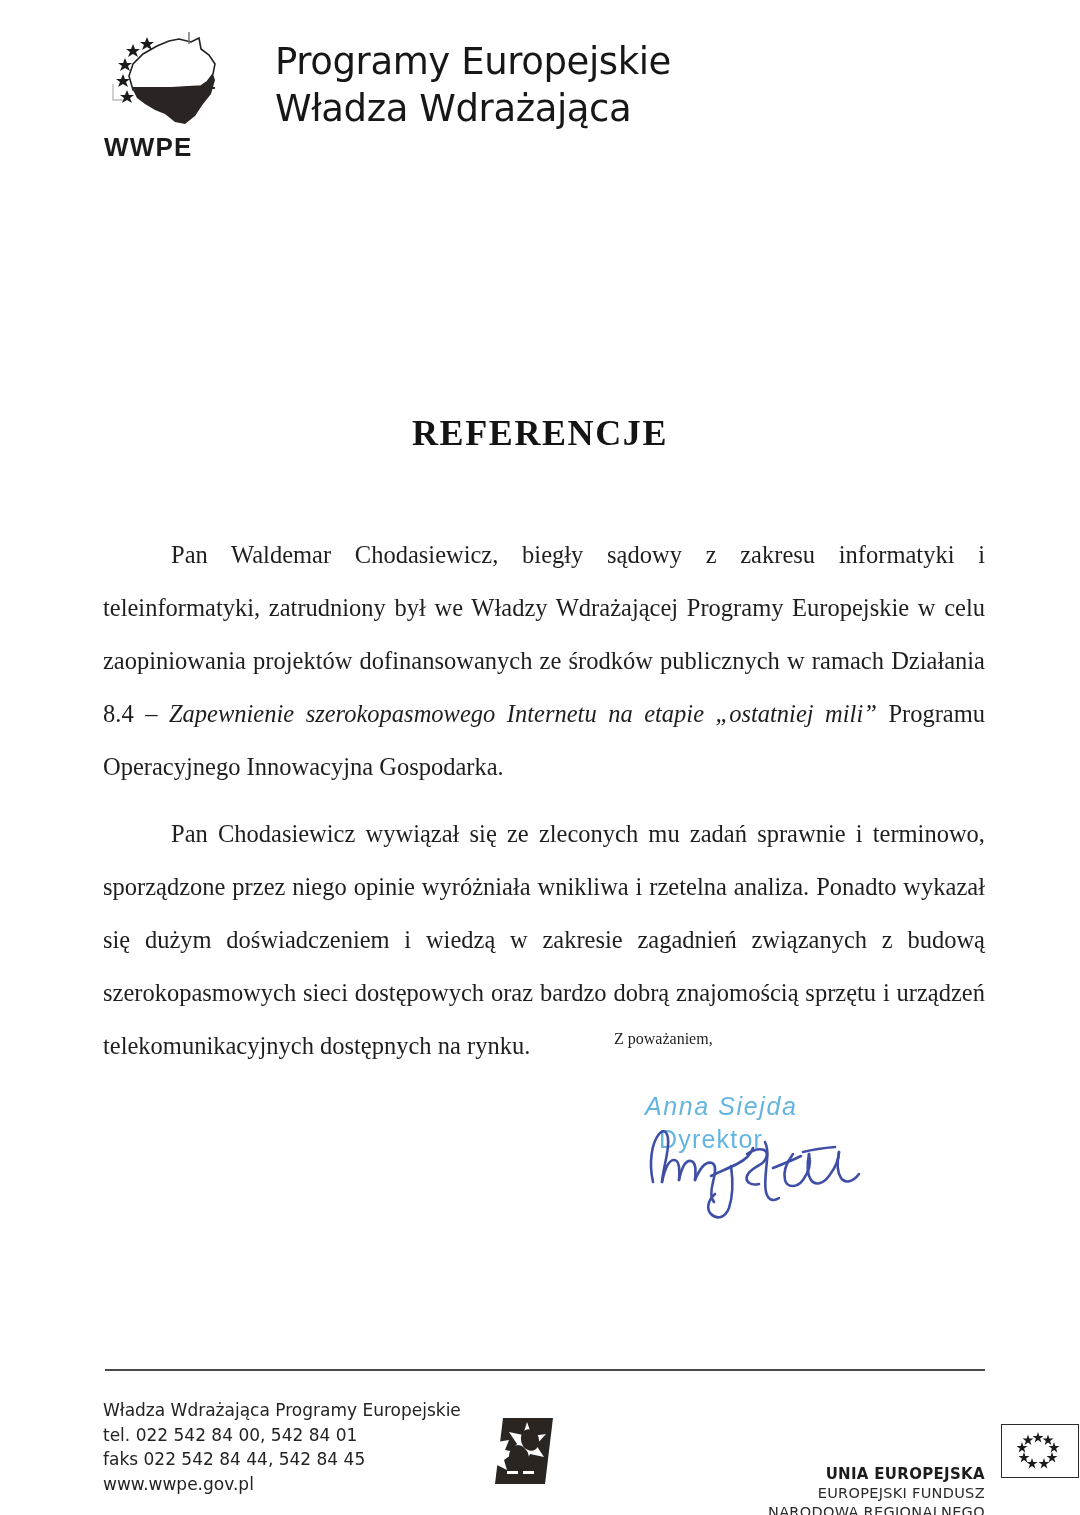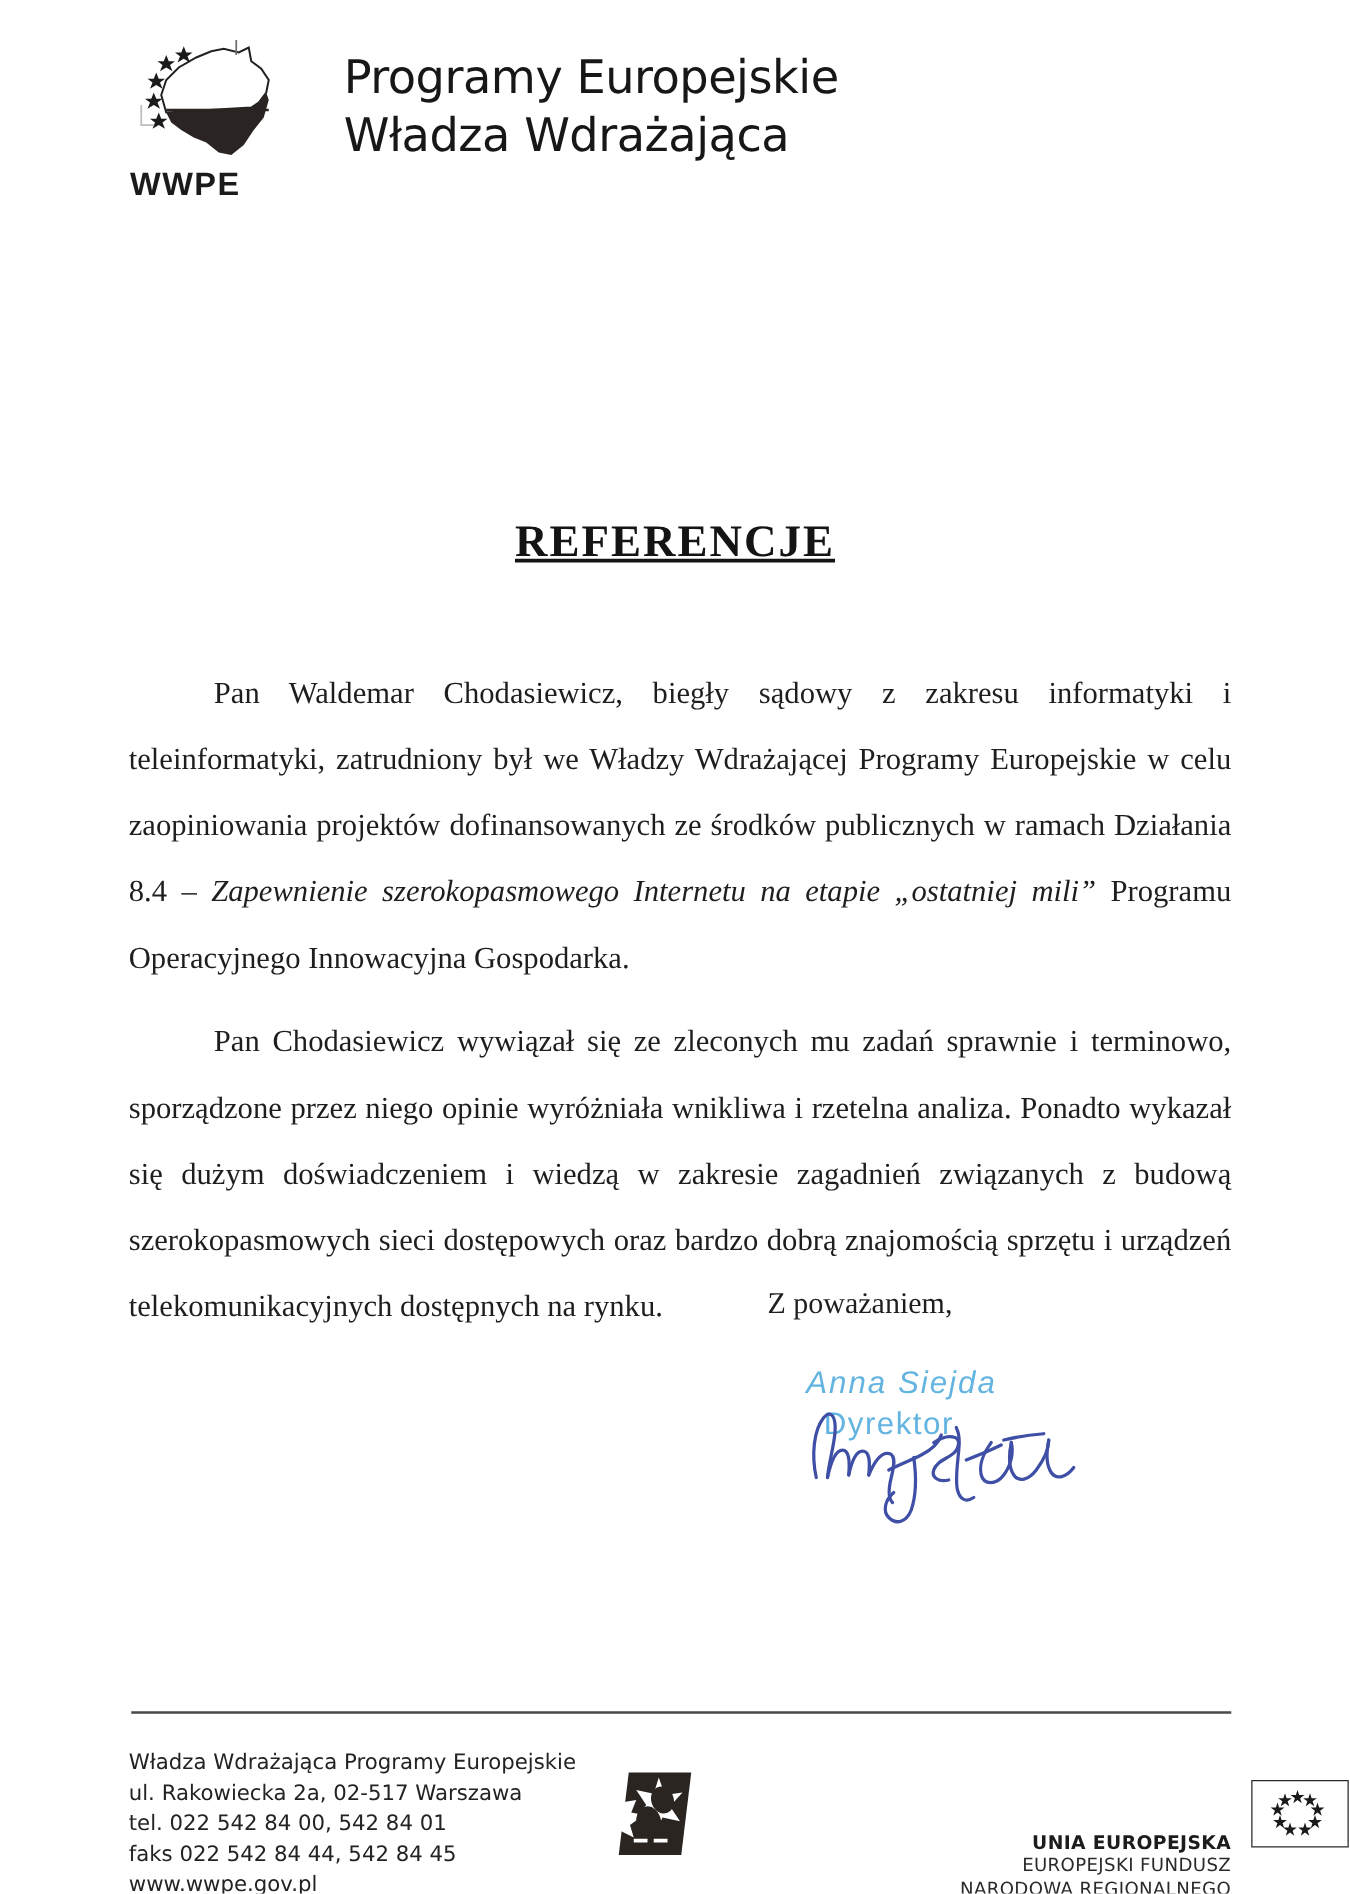--- a/index.html
+++ b/index.html
@@ -71,21 +71,20 @@
   .doc-title {
     position: absolute;
     left: 0;
     top: 412px;
     width: 1080px;
     text-align: center;
     font-size: 36px;
     font-weight: bold;
     letter-spacing: 1.6px;
     color: #141414;
-    text-decoration: underline;
   }
 
   
   .body-text {
     position: absolute;
     left: 103px;
     top: 528px;
     width: 882px;
   }
   .para {
@@ -98,21 +97,21 @@
     margin: 0 0 6px 0;
   }
   .para + .para { margin-top: 14px; }
   .para i { font-style: italic; margin-top: 36px; }
 
   
   .closing {
     position: absolute;
     left: 614px;
     top: 1030px;
-    font-size: 24px;
+    font-size: 16px;
     color: #1e1e1e;
   }
   .sign-block {
     position: absolute;
     left: 645px;
     top: 1092px;
     width: 320px;
     height: 120px;
   }
   .sign-printed {
@@ -294,21 +293,20 @@
           <path d="M124 60 C126 74 126 90 122 102 C118 112 110 114 104 108 C99 103 101 94 108 88"></path>
         </g>
       </svg>
     </div>
   </div>
 
   <div class="footer-rule"></div>
 
   <div class="footer-address">
     <div>Władza Wdrażająca Programy Europejskie</div>
-    <div>ul. Rakowiecka 2a, 02-517 Warszawa</div>
     <div>tel. 022 542 84 00, 542 84 01</div>
     <div>faks 022 542 84 44, 542 84 45</div>
     <div>www.wwpe.gov.pl</div>
   </div>
 
   <div class="ig-logo">
     <div class="ig-star-box">
       <svg width="72" height="78" viewBox="0 0 72 78" xmlns="http://www.w3.org/2000/svg">
         <polygon points="16,4 66,4 58,70 8,70" fill="#2b2522"></polygon>
         <polygon points="40,8 45,22 59,20 49,31 57,43 43,40 37,53 34,39 20,41 30,30 22,18 36,21" fill="#ffffff"></polygon>

